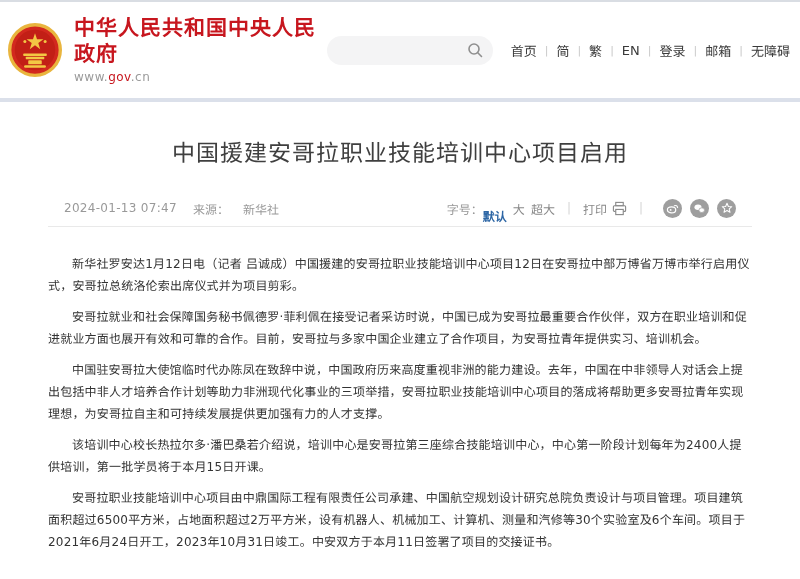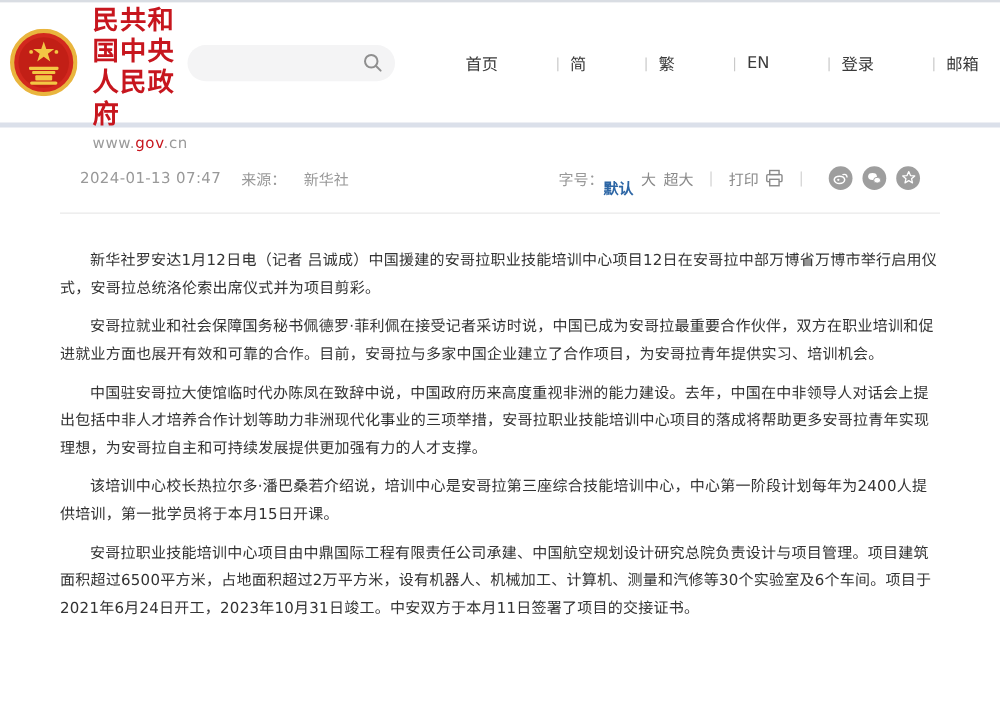--- a/index.html
+++ b/index.html
@@ -42,41 +42,41 @@
     padding: 0 10px 0 14px;
   }
   .search-input {
     flex: 1; border: none; background: transparent; outline: none;
     font-size: 12px; color: #666; min-width: 0;
     font-family: "DejaVu Sans", "Liberation Sans", sans-serif;
   }
   .search-icon { width: 16px; height: 16px; flex: 0 0 auto; cursor: pointer; }
 
   .top-nav { display: flex; align-items: center; list-style: none; margin-left: 18px; }
-  .top-nav li { display: flex; align-items: center; margin-left: 38px; }
+  .top-nav li { display: flex; align-items: center; }
   .top-nav li + li::before { content: "|"; color: #c9c9c9; margin: 0 8px; font-size: 11px; }
   .top-nav a { text-decoration: none; color: #3a3a3a; font-size: 13px; cursor: pointer; white-space: nowrap; }
 
   
   .band { height: 4px; background: #dbe0ea; }
 
   
   .article { padding: 0 48px; }
   .article-title {
     margin-top: 32px;
     text-align: center;
     font-size: 23px;
     font-weight: 500;
     color: #3f3f3f;
     letter-spacing: 1px;
   }
 
   .meta-row {
     margin-top: 24px;
-    padding: 0 16px 12px 16px;
+    padding: 0 16px 2px 16px;
     display: flex;
     align-items: center;
     justify-content: space-between;
     border-bottom: 1px solid #e9e9e9;
     font-size: 12px;
     color: #999;
   }
   .meta-left { display: flex; align-items: center; }
   .meta-date { letter-spacing: .3px; }
   .meta-source-label { margin-left: 16px; }
@@ -165,20 +165,21 @@
       <li>
           <a>无障碍</a>
         </li>
     </ul>
   </div>
 </header>
 
 <div class="band"></div>
 
 <main class="article">
+  <h1 class="article-title">中国援建安哥拉职业技能培训中心项目启用</h1>
 
   <div class="meta-row">
     <div class="meta-left">
       <span class="meta-date">2024-01-13 07:47</span>
       <span class="meta-source-label">来源：</span>
       <span class="meta-source">新华社</span>
     </div>
 
     <div class="meta-right">
       <span class="fontsize-label">字号：</span>

